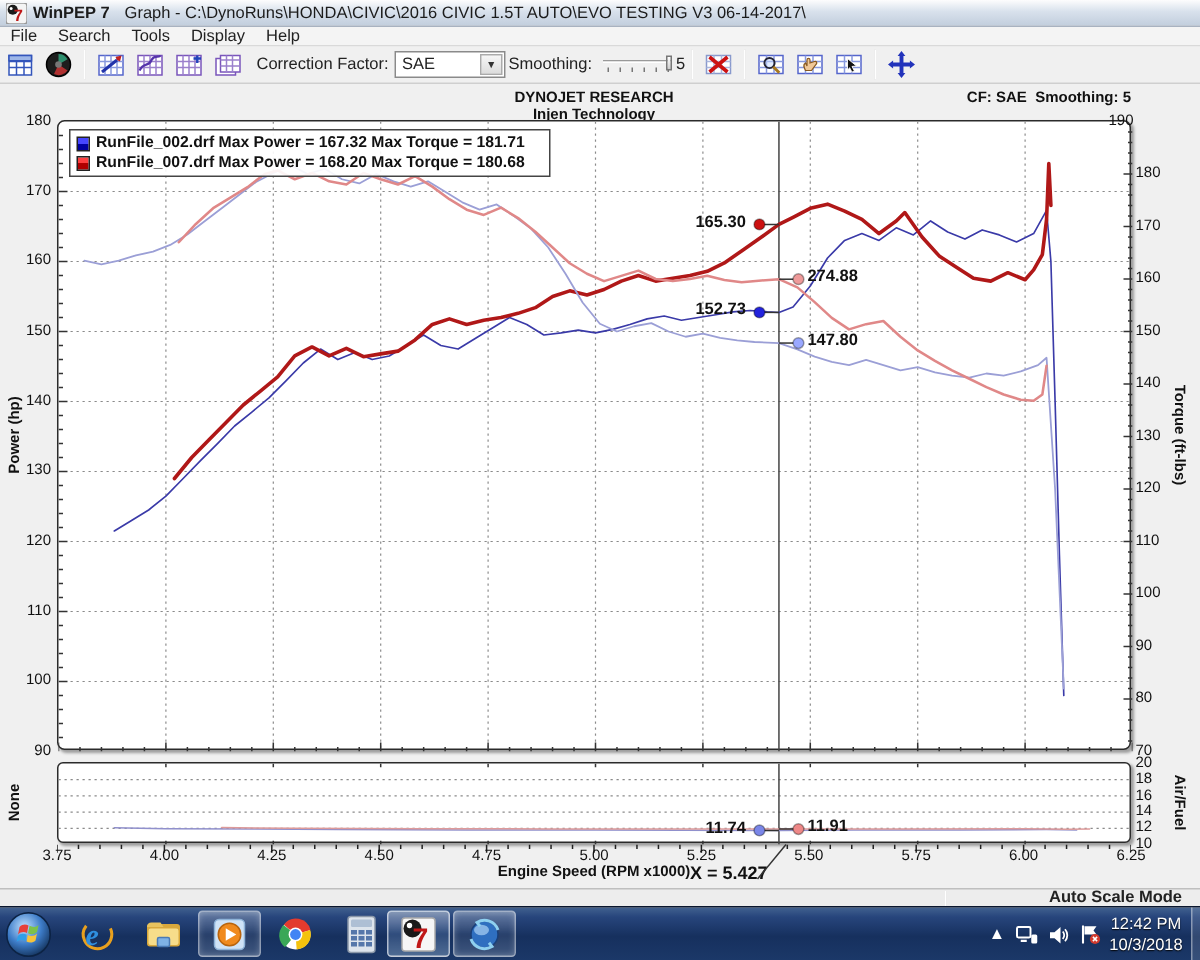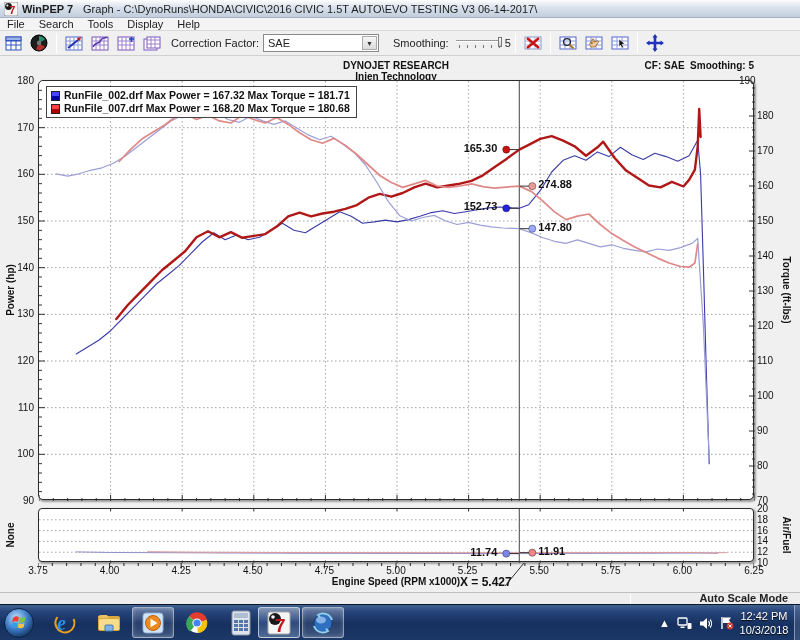--- a/index.html
+++ b/index.html
@@ -14,21 +14,21 @@
   #titlebar .app{font-weight:bold;margin:0 10px 0 4px;}
   #menubar{position:absolute;left:0;top:18px;width:800px;height:13px;background:#f4f4f4;
     border-bottom:1px solid #d9d9d9;display:flex;align-items:center;font-size:11px;color:#222;}
   #menubar .mi{padding:0 7px;cursor:default;}
   #toolbar{position:absolute;left:0;top:31px;width:800px;height:25px;background:#f0f0f0;
     border-bottom:1px solid #cfcfcf;display:flex;align-items:center;font-size:11px;color:#222;}
   .tbtn{width:24px;height:21px;margin:0 1px;display:flex;align-items:center;justify-content:center;
     border:1px solid transparent;border-radius:2px;}
   .tsep{width:1px;height:20px;background:#c5c5c5;margin:0 4px;border-right:1px solid #fff;}
   .tlabel{margin:0 4px 0 6px;}
-  #cf-select{width:116px;height:18px;background:#fff;border:1px solid #8a8a8a;display:flex;
+  #cf-select{width:74px;height:18px;background:#fff;border:1px solid #8a8a8a;display:flex;
     align-items:center;font-size:11px;padding-left:4px;position:relative;}
   #cf-select .dd{position:absolute;right:1px;top:1px;width:15px;height:14px;
     background:linear-gradient(#f6f6f6,#dcdcdc);border:1px solid #aaa;font-size:7px;
     display:flex;align-items:center;justify-content:center;color:#333;}
   #smooth-slider{width:46px;height:14px;position:relative;margin:0 3px;}
   #smooth-slider .track{position:absolute;left:0;right:0;top:4px;height:2px;
     border-top:1px solid #999;border-bottom:1px solid #fff;}
   #smooth-slider .dot{position:absolute;top:9px;width:1px;height:3px;background:#777;}
   #smooth-slider .thumb{position:absolute;right:0;top:1px;width:4px;height:10px;
     background:linear-gradient(#fefefe,#cdcdcd);border:1px solid #777;}
@@ -38,21 +38,21 @@
   .hdr{position:absolute;font-size:10px;font-weight:bold;white-space:pre;}
   #plot-main{position:absolute;left:38px;top:24px;width:716px;height:420px;background:#fff;
     border:1px solid #2b2b2b;border-radius:5px;box-shadow:1.5px 1.5px 2px rgba(0,0,0,.35);}
   #plot-af{position:absolute;left:38px;top:452px;width:716px;height:54px;background:#fff;
     border:1px solid #2b2b2b;border-radius:4px;box-shadow:1.5px 1.5px 2px rgba(0,0,0,.35);}
   #tickstrip{position:absolute;left:38px;top:507px;width:716px;height:8px;}
   svg{display:block;}
   .ticklab{position:absolute;font-size:10px;font-weight:normal;color:#111;}
   .vlab{position:absolute;font-size:10px;font-weight:bold;color:#111;white-space:nowrap;}
   #legend{position:absolute;left:46px;top:30px;border:1px solid #444;background:rgba(255,255,255,.9);
-    padding:2px 6px 2px 4px;font-size:10.5px;font-weight:bold;line-height:13px;}
+    padding:2px 16px 2px 4px;font-size:10.5px;font-weight:bold;line-height:13px;}
   .lrow{display:flex;align-items:center;white-space:pre;}
   .sw{width:9px;height:10px;border:1px solid #222;margin-right:4px;}
   .mlabel{position:absolute;font-size:11px;font-weight:bold;color:#111;white-space:nowrap;}
   #xtitle-wrap{position:absolute;top:520px;left:0;width:800px;height:14px;}
   #readout{position:absolute;left:460px;top:519px;font-size:12px;font-weight:bold;}
 
   
   #statusbar{position:absolute;left:0;top:592px;width:800px;height:12px;background:#ededed;
     border-top:1px solid #bfbfbf;font-size:11px;color:#222;font-weight:bold;}
   #statusbar .sep{position:absolute;left:630px;top:1px;height:10px;width:1px;background:#c0c0c0;
@@ -144,21 +144,21 @@
         <rect x="1" y="3" width="13" height="11" fill="#fff" stroke="#7a55bb"></rect>
         <rect x="4" y="1" width="13" height="11" fill="#fff" stroke="#7a55bb"></rect>
         <path d="M4 4h13M4 8h13M8 1v11M12 1v11" stroke="#9b80cc" fill="none"></path>
       </svg>
   </span>
   <span class="tlabel">Correction Factor:</span>
   <span id="cf-select">
     <span>SAE</span>
     <span class="dd">▼</span>
   </span>
-  <span class="tlabel" style="margin-left:14px">Smoothing:</span>
+  <span class="tlabel" style="margin-left:2px">Smoothing:</span>
   <span id="smooth-slider">
     <span class="track"></span>
     <span class="dot" style="left:3px"></span>
       <span class="dot" style="left:11px"></span>
     <span class="dot" style="left:19px"></span>
       <span class="dot" style="left:27px"></span>
     <span class="dot" style="left:35px"></span>
       <span class="dot" style="left:43px"></span>
     <span class="thumb"></span>
   </span>

